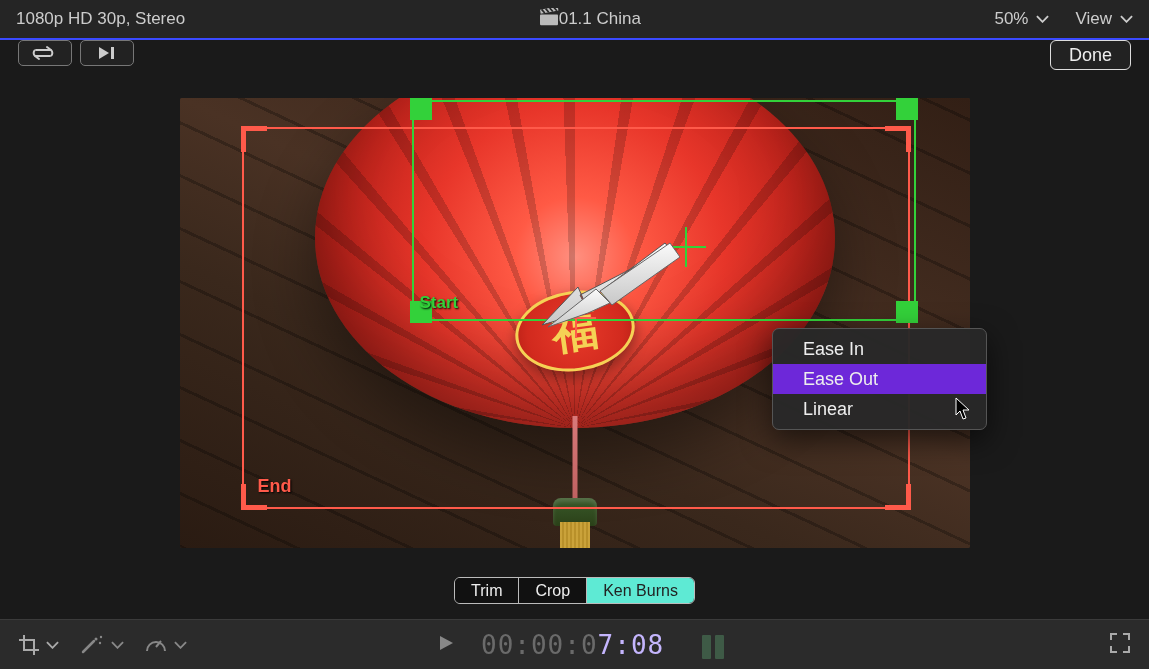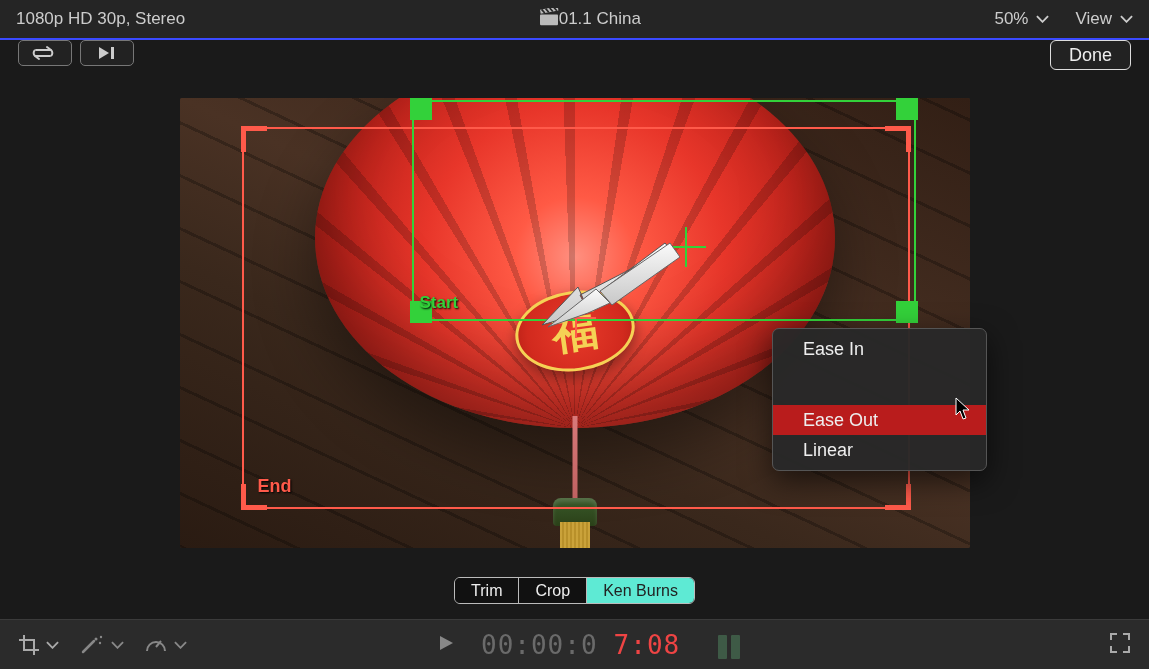--- a/index.html
+++ b/index.html
@@ -64,36 +64,36 @@
   .crosshair::before { left:50%; top:0; width:2px; height:100%; transform:translateX(-50%);}
   .crosshair::after  { top:50%; left:0; height:2px; width:100%; transform:translateY(-50%);}
 
   
   .big-arrow { position:absolute; pointer-events:none; }
 
   
   .menu { position:absolute; background: rgba(40,40,40,0.97); border:1px solid #555; border-radius:7px; padding:5px 0; width:215px; box-shadow: 0 10px 30px rgba(0,0,0,0.6); }
   .menu-item { position:relative; height:30px; display:flex; align-items:center; padding:0 14px 0 30px; font-size:18px; color:#eee; cursor:pointer; white-space:nowrap;}
   .menu-item.checked::before { content:"✓"; position:absolute; left:9px; font-size:16px; }
-  .menu-item.hover { background:#b91c1c;margin-top:41px; }
+  .menu-item.hover { background:#6d28d9; }
   .cursor-arrow { position:absolute; width:18px; height:24px; }
 
   
   .seg-row { height: 42px; display:flex; align-items:flex-start; justify-content:center; }
   .seg { display:inline-flex; border:1.5px solid #bbb; border-radius:6px; overflow:hidden; height:27px; }
   .seg button { background:#111; color:#eee; border:none; border-right:1px solid #bbb; padding:0 16px; font-size:16px; height:100%; cursor:pointer; }
   .seg button:last-child { border-right:none; }
   .seg button.active { background:#5eead4; color:#222; }
 
   
   .bottombar { height:50px; background:#2b2b2b; border-top:1px solid #3b3b3b; display:flex; align-items:center; padding:0 18px; gap:20px; }
   .tool-ico { display:inline-flex; align-items:center; gap:6px; cursor:pointer; }
   .tc { font-family: "Menlo","Consolas",monospace; font-size:26px; letter-spacing:1px; }
   .tc .dim { color:#6a6a6a; }
-  .tc .bright { color:#ef4444;margin-left:16px; }
+  .tc .bright { color:#c4b5fd; }
   .play-ico { width:18px; height:18px; margin-right:6px;}
   .audiometer { display:flex; gap:4px; align-items:flex-end; height:28px; margin-left:18px;}
   .audiometer div { width:9px; background:#3e5a46; height:24px; border-radius:1px;}
   .fs-ico { margin-left:auto; cursor:pointer;}
 </style>
 </head>
 <body>
 
 <div class="app">
 

